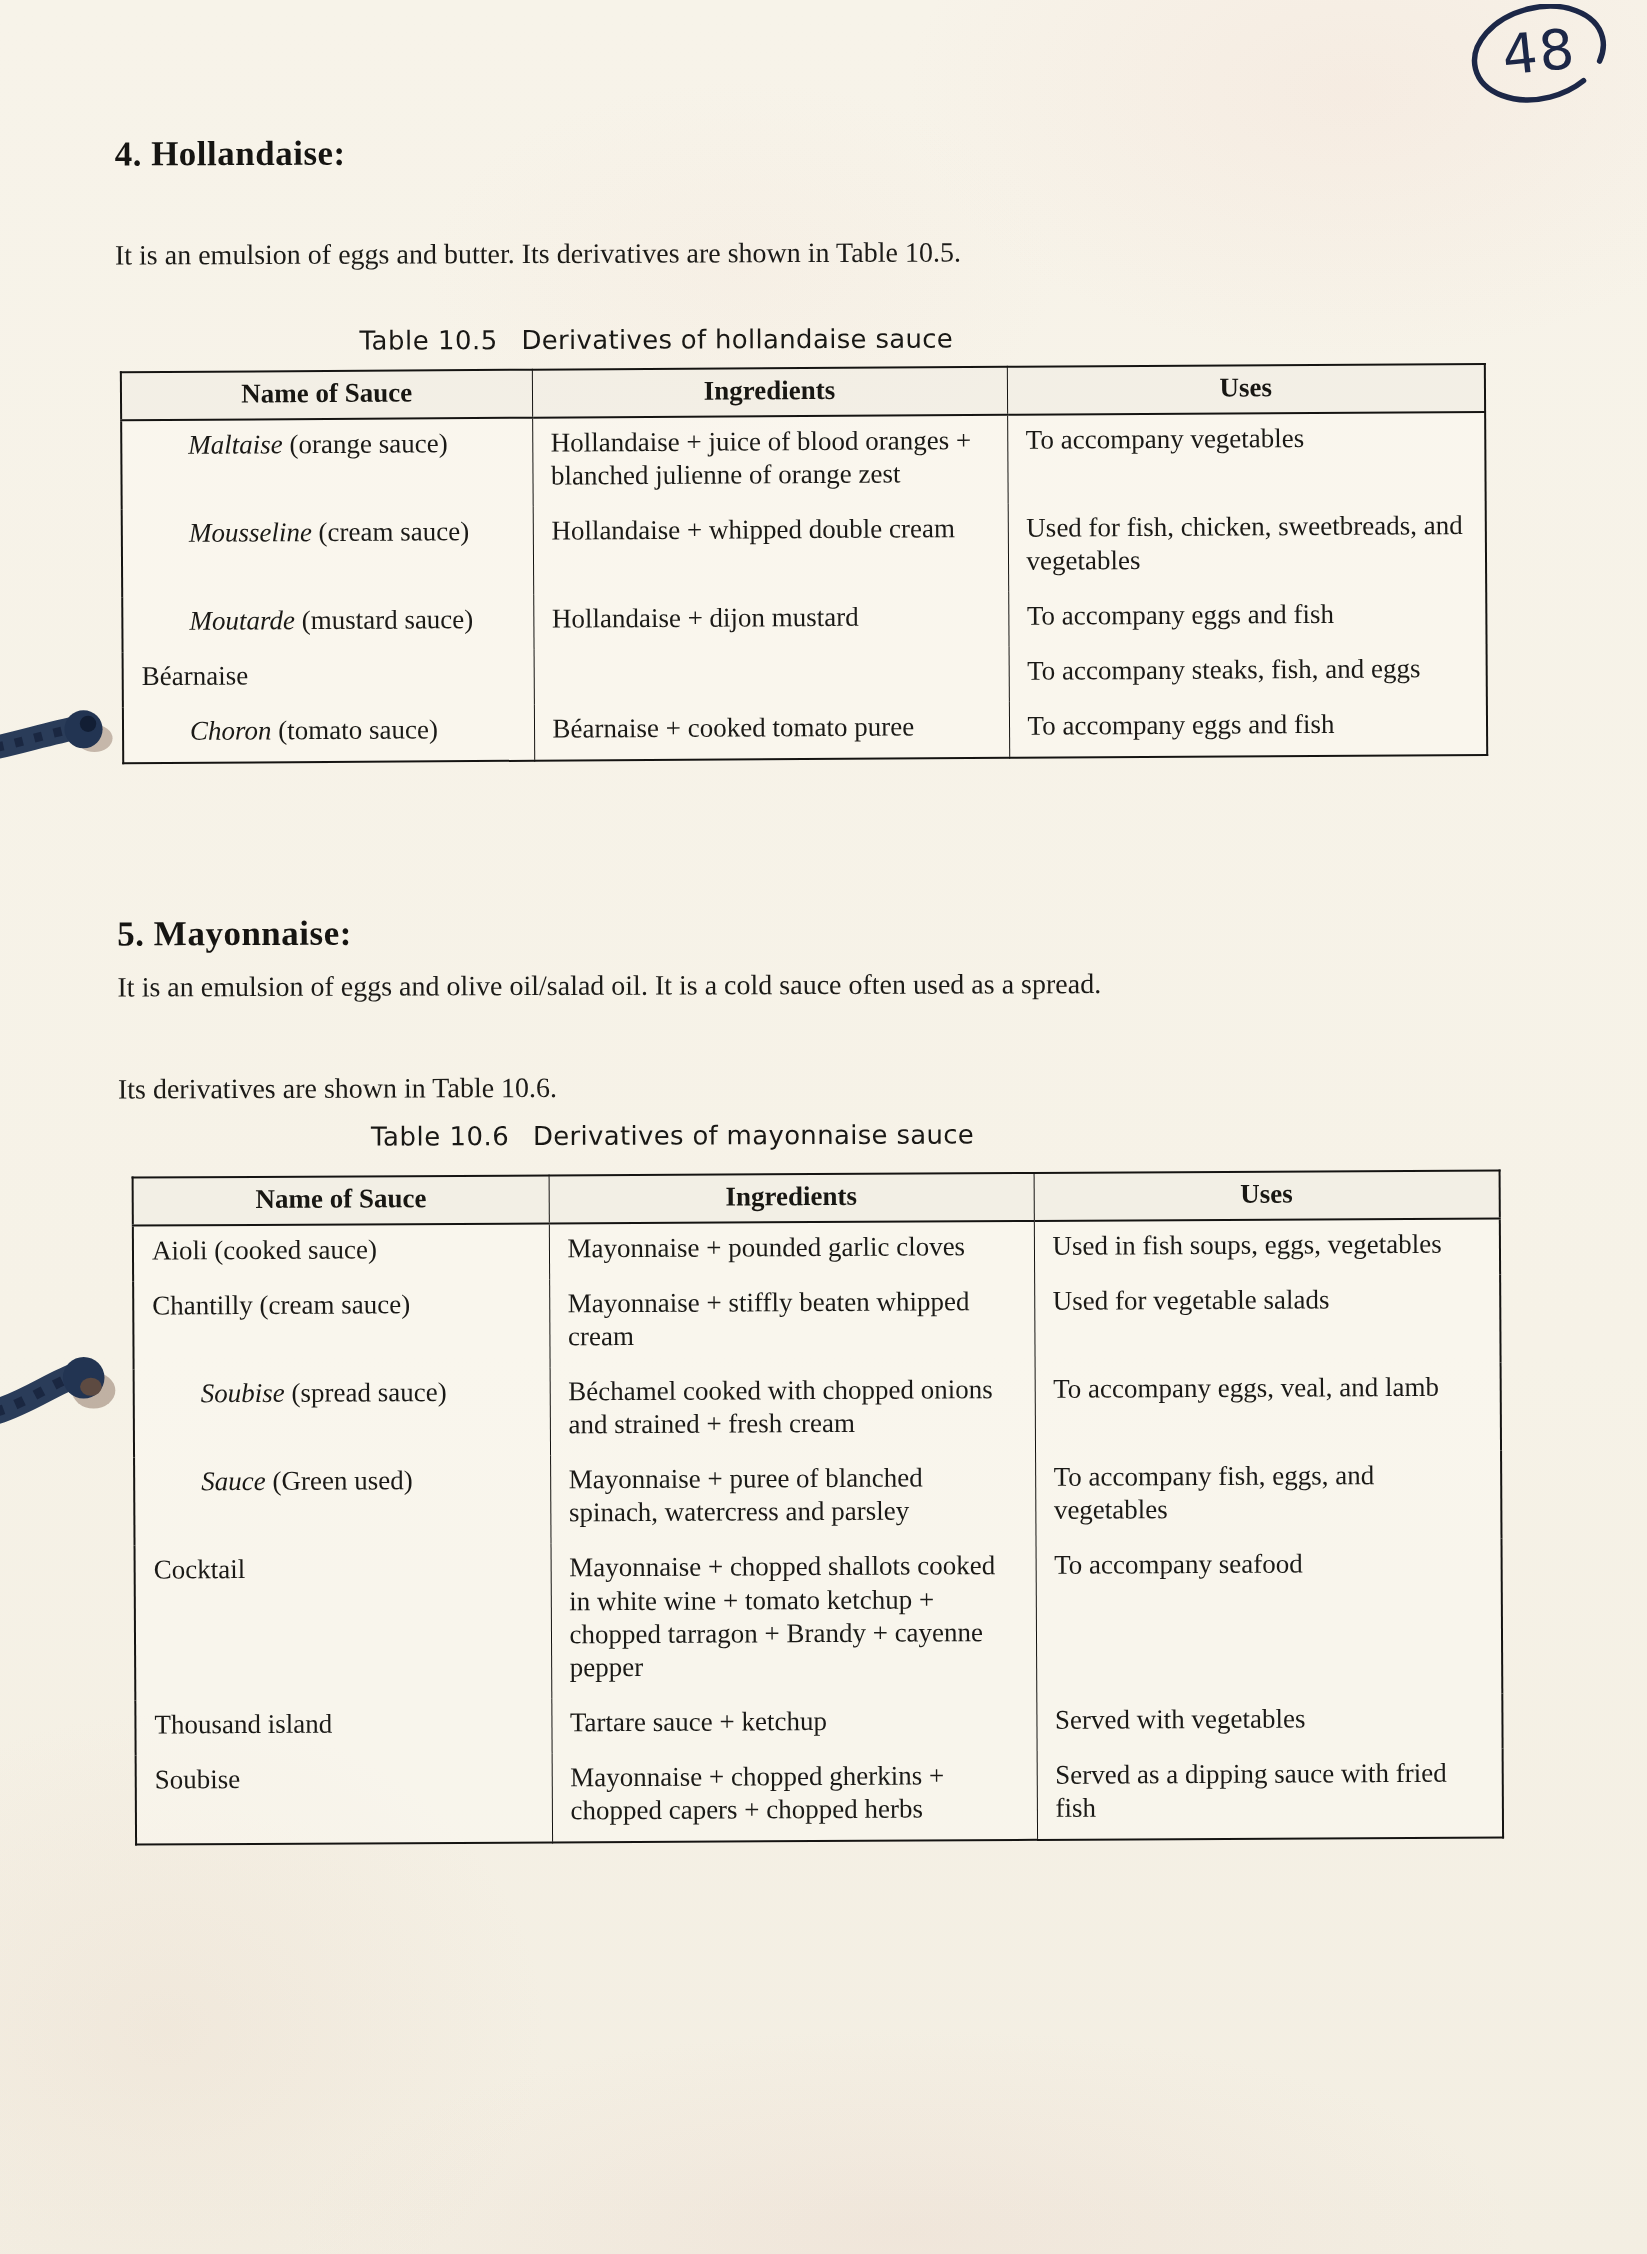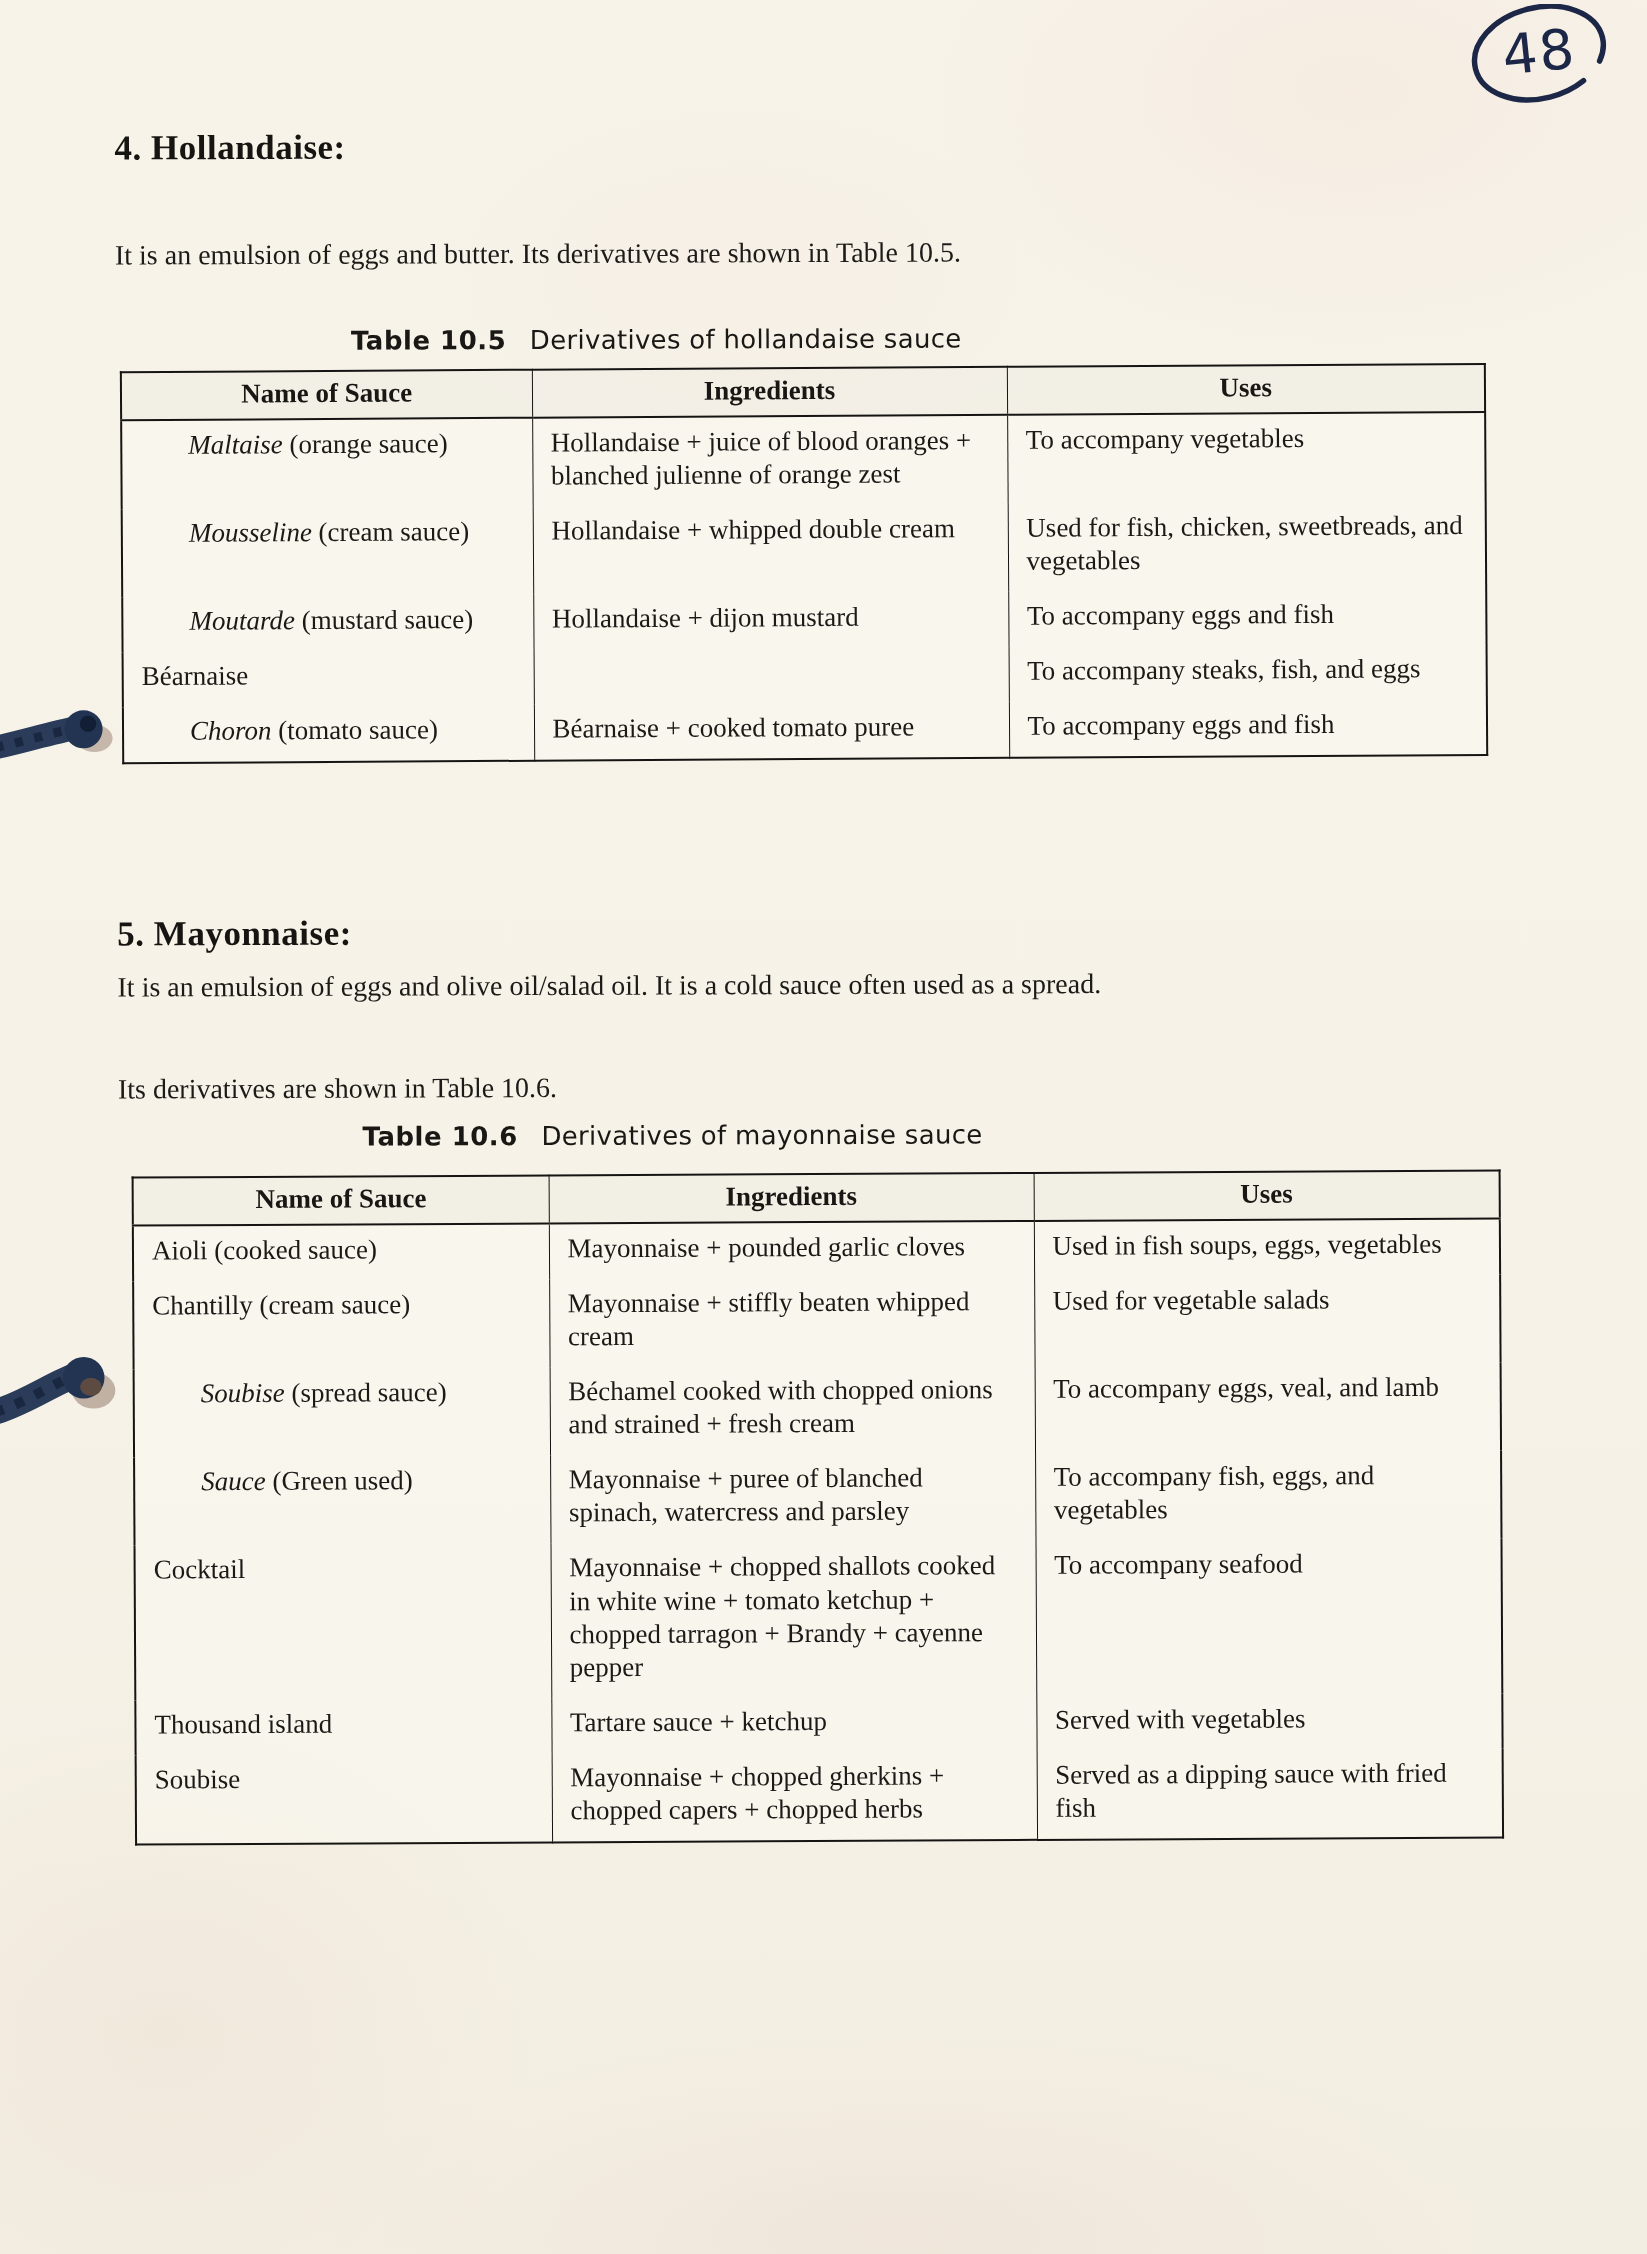--- a/index.html
+++ b/index.html
@@ -34,37 +34,37 @@
   
   .thread{position:absolute;left:0;}
   .thread-1{top:691px;width:118px;height:82px;}
   .thread-2{top:1347px;width:123px;height:95px;}
 
   .heading{
     position:absolute;left:118px;
     font-size:35px;font-weight:700;letter-spacing:0.5px;color:#161512;
     margin:0;
   }
-  .heading-4{top:126px;}
+  .heading-4{top:132px;}
   .heading-5{top:912px;}
 
   .para{
     position:absolute;left:118px;width:1391px;
     font-size:28px;line-height:1.3;color:#1c1b18;margin:0;
   }
   .para-4{top:235px;}
   .para-5a{top:967px;}
   .para-5b{top:1069px;}
 
   .tcaption{
     position:absolute;text-align:center;
     font-family:"DejaVu Sans","Liberation Sans",sans-serif;
     font-size:26px;color:#191815;
   }
-  .tcaption .cap-label{font-weight:700;margin-right:23.6px;letter-spacing:0.5px;}
+  .tcaption .cap-label{font-weight:400;margin-right:23.6px;letter-spacing:0.5px;}
   .tcaption .cap-title{font-weight:500;letter-spacing:0.3px;}
   .cap-105{left:118px;top:324px;width:1082px;}
   .cap-106{left:127px;top:1120px;width:1091px;}
 
   table.sauce-table{
     position:absolute;border-collapse:collapse;table-layout:fixed;
     background:rgba(252,250,244,0.45);
   }
   .t105{left:123px;top:367px;width:1364px;transform:rotate(-0.15deg);}
   .t106{left:132px;top:1173px;width:1368px;transform:rotate(-0.1deg);}

